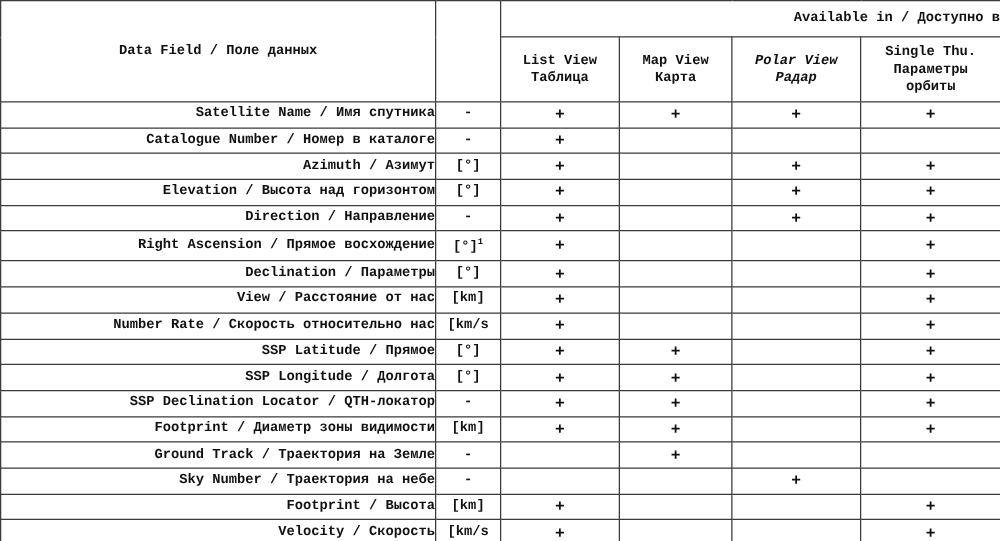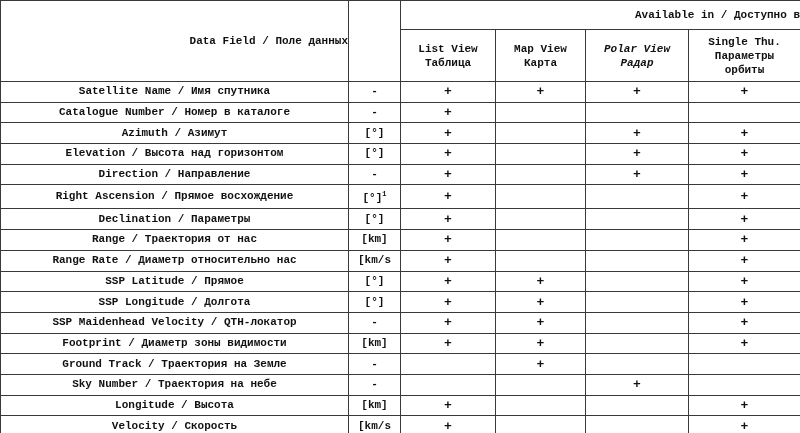--- a/index.html
+++ b/index.html
@@ -23,24 +23,24 @@
     }
     table.fields th, table.fields td {
       border: 1px solid #3a3a3a;
       padding: 0;
       overflow: hidden;
       white-space: nowrap;
     }
     table.fields tr.h1 th { height: 28px; }
     table.fields tr.h2 th { height: 51px; line-height: 14px; }
     table.fields tbody td { height: 19.7px; line-height: 19px; }
-    th.field-head { text-align: right; vertical-align: middle; }
+    th.field-head { text-align: center; vertical-align: middle; }
     th.avail-head { text-align: right; vertical-align: middle; }
     th.view-head { text-align: center; vertical-align: middle; white-space: normal; }
-    td.name { text-align: center; padding-left: 6px; }
+    td.name { text-align: right; padding-left: 6px; }
     td.unit { text-align: center; }
     td.mark { text-align: center; font-size: 13px; }
     sup.note { font-size: 7px; vertical-align: 5px; }
     col.c-name { width: 348px; }
     col.c-unit { width: 52px; }
     col.c-list { width: 95px; }
     col.c-map  { width: 90px; }
     col.c-polar{ width: 103px; }
     col.c-single{ width: 112px; }
     .col-sep-light { border-left-color: #9a9a9a !important; font-style: italic; }
@@ -134,29 +134,29 @@
       </tr>
       <tr>
         <td class="name">Declination / Параметры</td>
         <td class="unit"><span>[°]</span></td>
         <td class="mark">+</td>
         <td class="mark"></td>
         <td class="mark col-sep-light"></td>
         <td class="mark">+</td>
       </tr>
       <tr>
-        <td class="name">Range / Траектория от нас</td>
+        <td class="name">View / Расстояние от нас</td>
         <td class="unit"><span>[km]</span></td>
         <td class="mark">+</td>
         <td class="mark"></td>
         <td class="mark col-sep-light"></td>
         <td class="mark">+</td>
       </tr>
       <tr>
-        <td class="name">Range Rate / Диаметр относительно нас</td>
+        <td class="name">Number Rate / Скорость относительно нас</td>
         <td class="unit"><span>[km/s</span></td>
         <td class="mark">+</td>
         <td class="mark"></td>
         <td class="mark col-sep-light"></td>
         <td class="mark">+</td>
       </tr>
       <tr>
         <td class="name">SSP Latitude / Прямое</td>
         <td class="unit"><span>[°]</span></td>
         <td class="mark">+</td>
@@ -166,21 +166,21 @@
       </tr>
       <tr>
         <td class="name">SSP Longitude / Долгота</td>
         <td class="unit"><span>[°]</span></td>
         <td class="mark">+</td>
         <td class="mark">+</td>
         <td class="mark col-sep-light"></td>
         <td class="mark">+</td>
       </tr>
       <tr>
-        <td class="name">SSP Maidenhead Velocity / QTH-локатор</td>
+        <td class="name">SSP Declination Locator / QTH-локатор</td>
         <td class="unit"><span>-</span></td>
         <td class="mark">+</td>
         <td class="mark">+</td>
         <td class="mark col-sep-light"></td>
         <td class="mark">+</td>
       </tr>
       <tr>
         <td class="name">Footprint / Диаметр зоны видимости</td>
         <td class="unit"><span>[km]</span></td>
         <td class="mark">+</td>
@@ -198,21 +198,21 @@
       </tr>
       <tr>
         <td class="name">Sky Number / Траектория на небе</td>
         <td class="unit"><span>-</span></td>
         <td class="mark"></td>
         <td class="mark"></td>
         <td class="mark col-sep-light">+</td>
         <td class="mark"></td>
       </tr>
       <tr>
-        <td class="name">Longitude / Высота</td>
+        <td class="name">Footprint / Высота</td>
         <td class="unit"><span>[km]</span></td>
         <td class="mark">+</td>
         <td class="mark"></td>
         <td class="mark col-sep-light"></td>
         <td class="mark">+</td>
       </tr>
       <tr>
         <td class="name">Velocity / Скорость</td>
         <td class="unit"><span>[km/s</span></td>
         <td class="mark">+</td>

